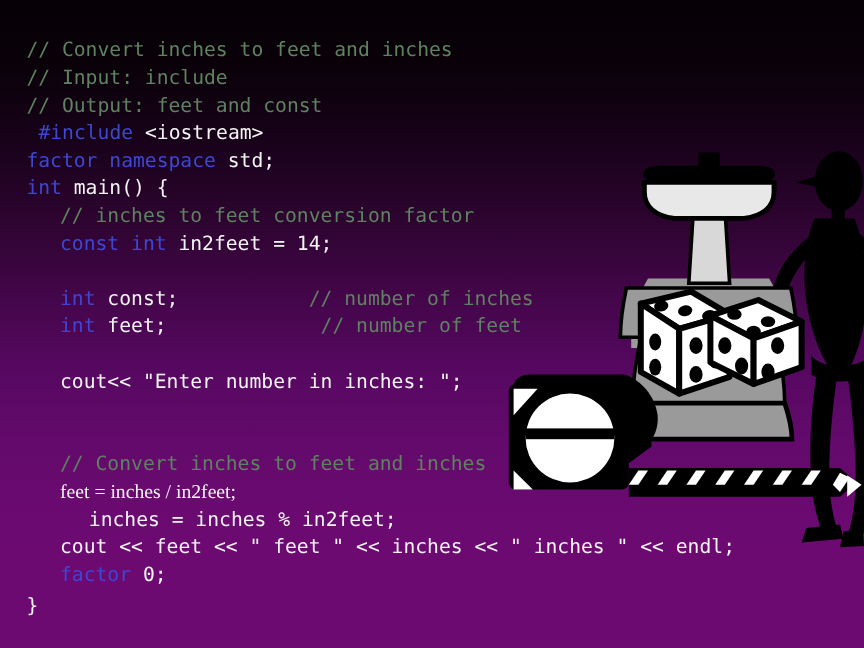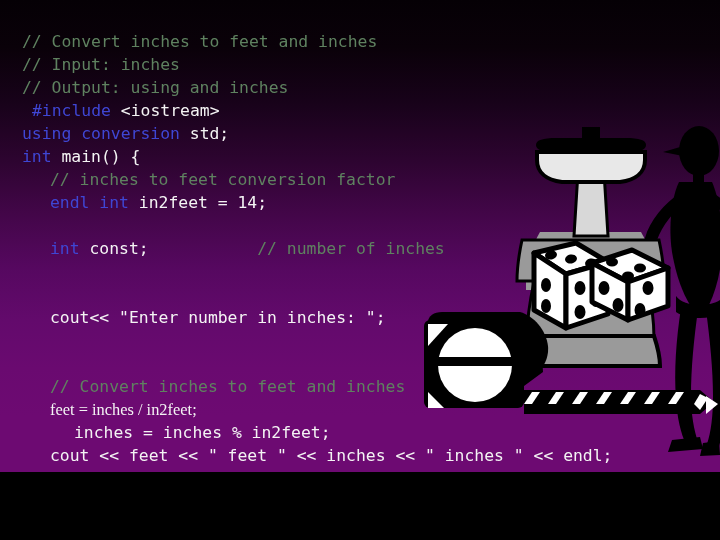--- a/index.html
+++ b/index.html
@@ -4,21 +4,21 @@
 <title>C++ Inches to Feet Slide</title>
 <style>
   html, body {
     margin: 0;
     padding: 0;
     background: #000;
   }
   #slide {
     position: relative;
     width: 720px;
-    height: 472px;
+    height: 540px;
     overflow: hidden;
     background: linear-gradient(to bottom,
         #050005 0%,
         #0a0109 10%,
         #18021a 22%,
         #2d0430 34%,
         #44064a 46%,
         #560860 57%,
         #630a6c 68%,
         #6a0a70 78%,
@@ -194,30 +194,31 @@
         <path d="M700 394 L708 398 L700 410 L694 404 Z"></path>
       </g>
 
       <path d="M706 396 L718 404 L706 414 Z" fill="#ffffff"></path>
     </g>
 
   </svg>
 
   <div id="code">
       <div class="code-line" style="top: 34px; left: 22px;"><span class="tok c-comment">// Convert inches to feet and inches</span></div>
-      <div class="code-line" style="top: 57px; left: 22px;"><span class="tok c-comment">// Input: inches</span></div>
-      <div class="code-line" style="top: 80px; left: 22px;"><span class="tok c-comment">// Output: using and inches</span></div>
+      <div class="code-line" style="top: 57px; left: 22px;"><span class="tok c-comment">// Input: include</span></div>
+      <div class="code-line" style="top: 80px; left: 22px;"><span class="tok c-comment">// Output: feet and const</span></div>
       <div class="code-line" style="top: 103px; left: 32px;"><span class="tok c-keyword">#include</span><span class="tok c-plain"> &lt;iostream&gt;</span></div>
-      <div class="code-line" style="top: 126px; left: 22px;"><span class="tok c-keyword">using conversion</span><span class="tok c-plain"> std;</span></div>
+      <div class="code-line" style="top: 126px; left: 22px;"><span class="tok c-keyword">factor namespace</span><span class="tok c-plain"> std;</span></div>
       <div class="code-line" style="top: 172px; left: 50px;"><span class="tok c-comment">// inches to feet conversion factor</span></div>
       <div class="code-line" style="top: 149px; left: 22px;"><span class="tok c-keyword">int</span><span class="tok c-plain"> main() {</span></div>
-      <div class="code-line" style="top: 195px; left: 50px;"><span class="tok c-keyword">endl int</span><span class="tok c-plain"> in2feet = 14;</span></div>
+      <div class="code-line" style="top: 195px; left: 50px;"><span class="tok c-keyword">const int</span><span class="tok c-plain"> in2feet = 14;</span></div>
       <div class="code-line" style="top: 241px; left: 50px;"><span class="tok c-keyword">int</span><span class="tok c-plain"> const;</span><span class="tok c-plain">        </span><span class="tok c-comment">   // number of inches</span></div>
+      <div class="code-line" style="top: 264px; left: 50px;"><span class="tok c-keyword">int</span><span class="tok c-plain"> feet;</span><span class="tok c-plain">          </span><span class="tok c-comment">   // number of feet</span></div>
       <div class="code-line" style="top: 310px; left: 50px;"><span class="tok c-plain">cout&lt;&lt; "Enter number in inches: ";</span></div>
       <div class="code-line" style="top: 379px; left: 50px;"><span class="tok c-comment">// Convert inches to feet and inches</span></div>
       <div class="code-line" style="top: 402px; left: 50px; font-family: Liberation Serif, serif;"><span class="tok c-plain">feet = inches / in2feet;</span></div>
       <div class="code-line" style="top: 425px; left: 50px; margin-left: 24px;"><span class="tok c-plain">inches = inches % in2feet;</span></div>
       <div class="code-line" style="top: 448px; left: 50px;"><span class="tok c-plain">cout &lt;&lt; feet &lt;&lt; " feet " &lt;&lt; inches &lt;&lt; " inches " &lt;&lt; endl;</span></div>
-      <div class="code-line" style="top: 471px; left: 50px;"><span class="tok c-keyword">const</span><span class="tok c-plain"> 0;</span></div>
+      <div class="code-line" style="top: 471px; left: 50px;"><span class="tok c-keyword">factor</span><span class="tok c-plain"> 0;</span></div>
       <div class="code-line" style="top: 497px; left: 22px;"><span class="tok c-plain">}</span></div>
     </div>
 
 </div>
 
 </body></html>

